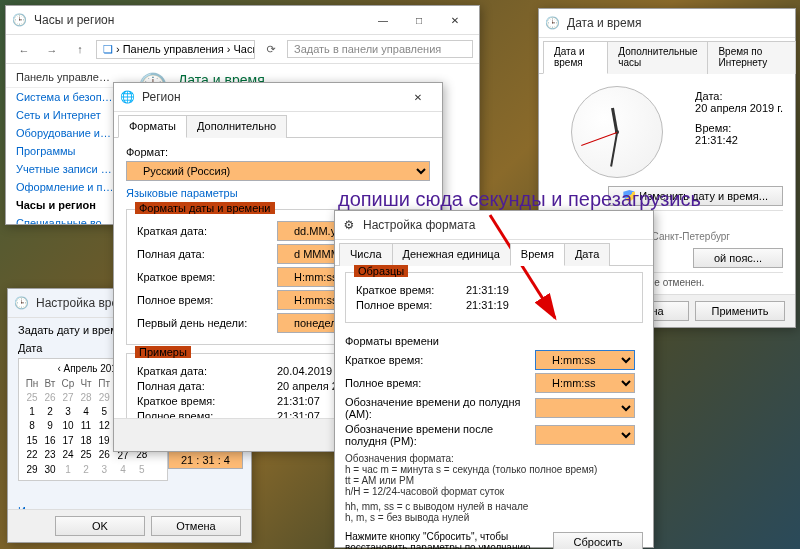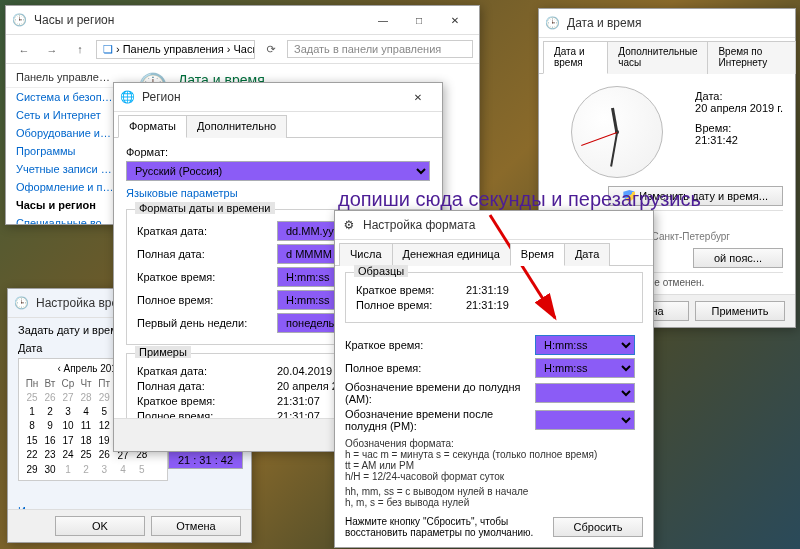--- a/index.html
+++ b/index.html
@@ -7,26 +7,26 @@
 .titlebar{height:28px;display:flex;align-items:center;padding:0 6px;background:#fff;border-bottom:1px solid #e0e0e0;font-size:12px;color:#333}
 .titlebar .t-icon{width:16px;height:16px;margin-right:6px;display:inline-flex;align-items:center;justify-content:center}
 .titlebar .spacer{flex:1}
 .wbtn{width:36px;height:22px;display:inline-flex;align-items:center;justify-content:center;color:#333;font-size:10px}
 .tabs{display:flex;border-bottom:1px solid #ccc;background:#fff;padding-left:4px;margin-top:2px}
 .tab{padding:4px 10px 5px;border:1px solid #ccc;border-bottom:none;background:#fff;margin-right:-1px;font-size:11px;position:relative;top:1px;cursor:default}
 .tab.sel{background:#fff;border-bottom:1px solid #fff;z-index:2}
 .tab:not(.sel){background:#f5f5f5}
 .panel{padding:8px 12px}
 .groupbox{border:1px solid #d0d0d0;padding:8px 10px;margin-bottom:8px;position:relative}
-.groupbox>.legend{position:absolute;top:-8px;left:8px;background:#e5e5e5;padding:0 4px;font-size:11px}
+.groupbox>.legend{position:absolute;top:-8px;left:8px;background:#c2410c;padding:0 4px;font-size:11px}
 .row{display:flex;align-items:center;margin:3px 0}
 .lab{width:140px;font-size:11px}
 .val{font-size:11px}
 .btn{border:1px solid #adadad;background:linear-gradient(#fafafa,#e8e8e8);padding:3px 14px;font-size:11px;cursor:default;min-width:60px;text-align:center;display:inline-block}
-select,input[type=text]{border:1px solid #abadb3;padding:2px 4px;font-size:11px;background:#8b5cf6;box-sizing:border-box}
+select,input[type=text]{border:1px solid #abadb3;padding:2px 12px;font-size:11px;background:#fdba74;box-sizing:border-box}
 .link{color:#0066cc;text-decoration:none;font-size:11px;cursor:default}
 .divider{border-top:1px solid #e0e0e0;margin:4px 0}
 .cp-sidebar{width:118px;float:left;padding:4px 0}
 .cp-sidebar .item{padding:3px 10px;font-size:11px;color:#0066cc;cursor:default;white-space:nowrap;overflow:hidden;text-overflow:ellipsis}
 .cp-sidebar .item.active{font-weight:bold;color:#000}
 .cp-main{margin-left:120px;padding:8px 12px}
 .breadcrumb{display:flex;align-items:center;height:28px;border-bottom:1px solid #e0e0e0;padding:0 6px;gap:4px;font-size:11px}
 .bc-field{flex:1;border:1px solid #ccc;padding:2px 6px;white-space:nowrap;overflow:hidden}
 .search{width:160px;border:1px solid #ccc;padding:2px 18px 2px 6px;color:#888;position:relative}
 .arrow{position:absolute;stroke:#d00;stroke-width:3;fill:none}
@@ -301,20 +301,21 @@
    <div class="legend">Образцы</div>
    <div class="row">
           <span class="lab" style="width:110px">Краткое время:</span>
           <span class="val">21:31:19</span>
         </div>
    <div class="row">
           <span class="lab" style="width:110px">Полное время:</span>
           <span class="val">21:31:19</span>
         </div>
   </div>
+  <div style="font-size:11px;margin:4px 0 2px">Форматы времени</div>
   <div class="row">
         <span class="lab" style="width:190px">Краткое время:</span>
         <select style="width:100px;border-color:#2a7ad0"><option>H:mm:ss</option></select>
       </div>
   <div class="row">
         <span class="lab" style="width:190px">Полное время:</span>
         <select style="width:100px"><option>H:mm:ss</option></select>
       </div>
   <div class="row">
         <span class="lab" style="width:190px">Обозначение времени до полудня (AM):</span>

